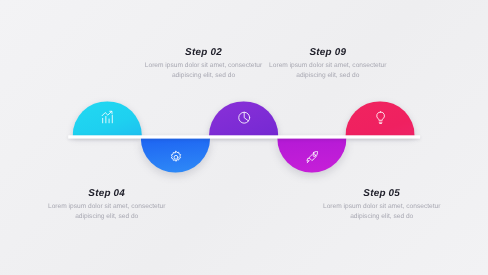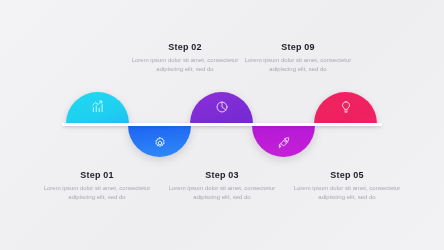--- a/index.html
+++ b/index.html
@@ -112,20 +112,21 @@
     width: 112px;
     text-align: center;
     z-index: 2;
   }
   .label .title {
     font-size: 9px;
     font-weight: bold;
     color: #1d1d28;
     letter-spacing: 0.2px;
     margin-bottom: 4px;
+    font-style: italic;
   }
   .label .desc {
     font-size: 6px;
     line-height: 1.55;
     color: #a8a8b2;
   }
   .label.above { top: 42px; }
   .label.below { top: 170px; }
 </style>
 </head>
@@ -186,33 +187,29 @@
     <div class="icon">
       <svg viewBox="0 0 24 24">
         <path d="M12 3a6 6 0 0 0-3.6 10.8c.6.5.9 1.1.9 1.8v.4h5.4v-.4c0-.7.3-1.3.9-1.8A6 6 0 0 0 12 3z"></path>
         <path d="M9.8 19h4.4"></path>
         <path d="M10.6 21h2.8"></path>
       </svg>
     </div>
   </div>
 
   <div class="label below" style="left:41px;">
-    <div class="title">Step 01</div>
+    <div class="title">Step 04</div>
     <div class="desc">Lorem ipsum dolor sit amet, consectetur adipiscing elit, sed do</div>
   </div>
 
   <div class="label above" style="left:129px;">
     <div class="title">Step 02</div>
     <div class="desc">Lorem ipsum dolor sit amet, consectetur adipiscing elit, sed do</div>
   </div>
 
-  <div class="label below" style="left:166px;">
-    <div class="title">Step 03</div>
-    <div class="desc">Lorem ipsum dolor sit amet, consectetur adipiscing elit, sed do</div>
-  </div>
 
   <div class="label above" style="left:242px;">
     <div class="title">Step 09</div>
     <div class="desc">Lorem ipsum dolor sit amet, consectetur adipiscing elit, sed do</div>
   </div>
 
   <div class="label below" style="left:291px;">
     <div class="title">Step 05</div>
     <div class="desc">Lorem ipsum dolor sit amet, consectetur adipiscing elit, sed do</div>
   </div>

